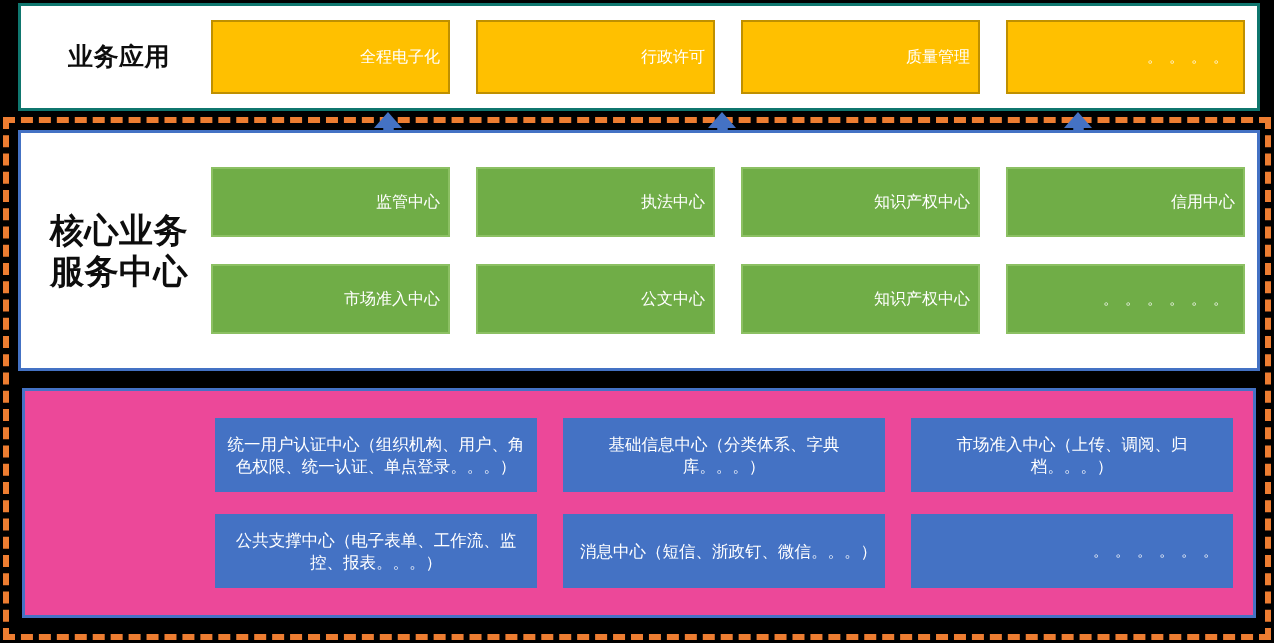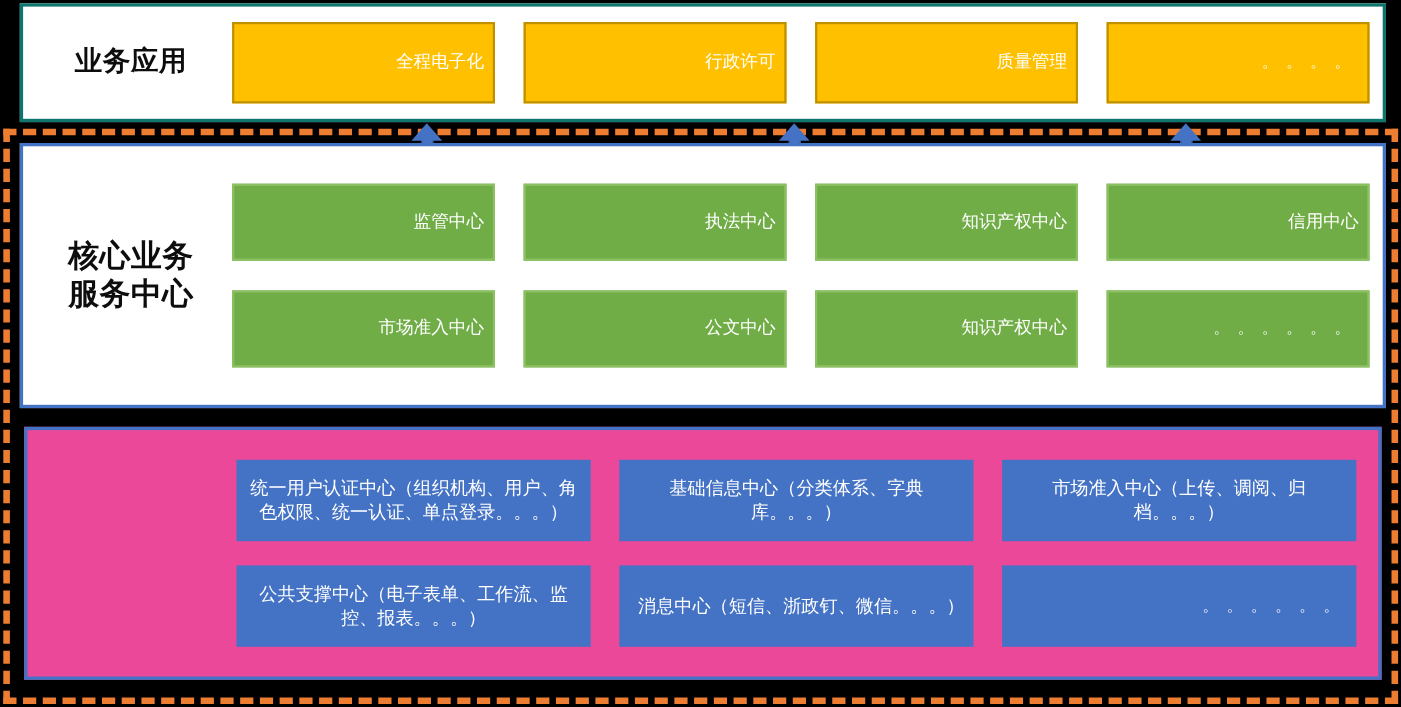--- a/index.html
+++ b/index.html
@@ -37,21 +37,21 @@
     flex: 0 0 190px;
     text-align: center;
     font-weight: bold;
     color: #0D0D0D;
     font-size: 25px;
     line-height: 1.18;
     letter-spacing: 0.5px;
     white-space: pre-line;
     padding-left: 6px;
   }
-  .tier-label.two-line { font-size: 28px; font-family: Liberation Serif, serif; }
+  .tier-label.two-line { font-size: 34px; }
 
   .card-area {
     flex: 1 1 auto;
     display: flex;
     align-items: center;
     gap: 26px;
     padding-right: 12px;
   }
   .card-rows {
     flex: 1 1 auto;

